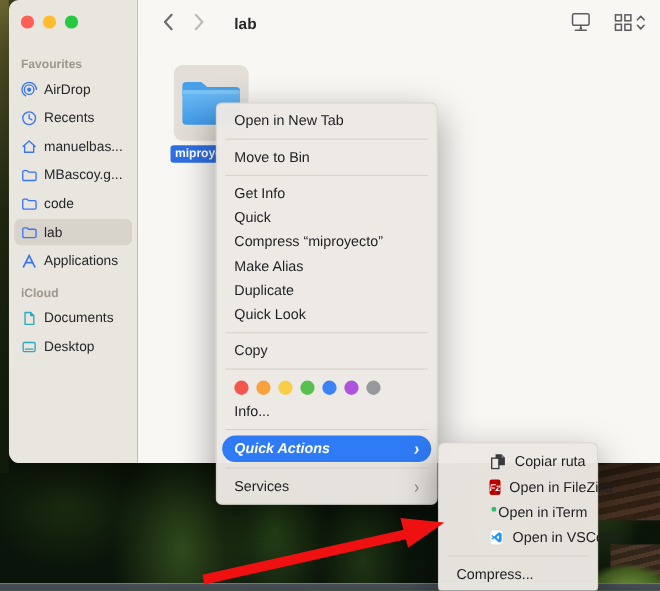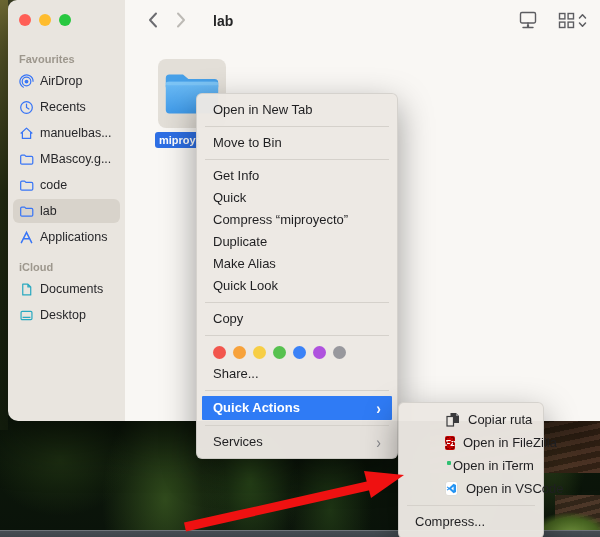--- a/index.html
+++ b/index.html
@@ -59,21 +59,21 @@
     white-space:nowrap; overflow:hidden; }
 
   
   .menu { position:absolute; background:rgba(236,232,227,.97); border:1px solid rgba(0,0,0,.1);
     border-radius:6px; box-shadow:0 12px 34px rgba(0,0,0,.38); padding:5px 0; font-size:13px; color:#1f1f21; }
   .context-menu { left:196px; top:93px; width:202px; z-index:20; }
   .submenu { left:398px; top:402px; width:146px; z-index:30; }
   .menu-item { height:22px; line-height:22px; padding:0 16px; white-space:nowrap; }
   .menu-item.with-chevron { display:flex; justify-content:space-between; align-items:center; }
   .menu-sep { height:1px; background:#d5d1cb; margin:5px 8px; }
-  .menu-item.highlight { margin:1px 5px; padding:0 11px; border-radius:1px; color:#fff; font-weight:bold; height:24px; line-height:24px; }
+  .menu-item.highlight { margin:1px 5px; padding:0 11px; border-radius:12px; color:#fff; font-weight:bold; height:24px; line-height:24px;font-style:italic; }
   .chevron-glyph { font-size:14px; color:#87878c; transform:scaleY(1.2); }
   .menu-item.highlight .chevron-glyph { color:#fff; }
   .tag-row { display:flex; gap:7px; padding:5px 0 4px 16px; align-items:center; }
   .tag-dot { width:13px; height:13px; border-radius:50%; }
   .sub-item { display:flex; align-items:center; gap:8px; height:23px; padding:0 12px; white-space:nowrap;margin-left:34px; }
   .sub-icon { width:15px; height:15px; flex:none; display:flex; align-items:center; justify-content:center; }
   .fz-icon { width:34px; height:14px; background:#c40000; border-radius:2px; color:#fff; font-size:9px;
     font-weight:bold; font-style:italic; text-align:center; line-height:14px; outline:1px dashed #7d0000; outline-offset:-2px; }
   .iterm-icon { width:14px; height:14px; background:#23282b; border-radius:3px; position:relative; }
   .iterm-icon::after { content:""; position:absolute; left:2px; top:2px; width:4px; height:4px; background:#2fbf71; border-radius:1px; }
@@ -217,36 +217,36 @@
   </div>
 
   <div class="menu context-menu">
     <div class="menu-item">Open in New Tab</div>
     <div class="menu-sep"></div>
     <div class="menu-item">Move to Bin</div>
     <div class="menu-sep"></div>
     <div class="menu-item">Get Info</div>
     <div class="menu-item">Quick</div>
     <div class="menu-item">Compress “miproyecto”</div>
+    <div class="menu-item">Make Alias</div>
     <div class="menu-item">Duplicate</div>
-    <div class="menu-item">Make Alias</div>
     <div class="menu-item">Quick Look</div>
     <div class="menu-sep"></div>
     <div class="menu-item">Copy</div>
     <div class="menu-sep"></div>
     <div class="tag-row">
       <div class="tag-dot" style="background: rgb(242, 86, 77);"></div>
       <div class="tag-dot" style="background: rgb(247, 162, 59);"></div>
       <div class="tag-dot" style="background: rgb(247, 206, 69);"></div>
       <div class="tag-dot" style="background: rgb(87, 193, 79);"></div>
       <div class="tag-dot" style="background: rgb(59, 130, 247);"></div>
       <div class="tag-dot" style="background: rgb(175, 82, 222);"></div>
       <div class="tag-dot" style="background: rgb(152, 152, 157);"></div>
     </div>
-    <div class="menu-item">Share...</div>
+    <div class="menu-item">Info...</div>
     <div class="menu-sep"></div>
     <div class="menu-item with-chevron highlight" style="background: rgb(47, 123, 245);">
       <span>Quick Actions</span>
       <span class="chevron-glyph">›</span>
     </div>
     <div class="menu-sep"></div>
     <div class="menu-item with-chevron">
       <span>Services</span>
       <span class="chevron-glyph">›</span>
     </div>

